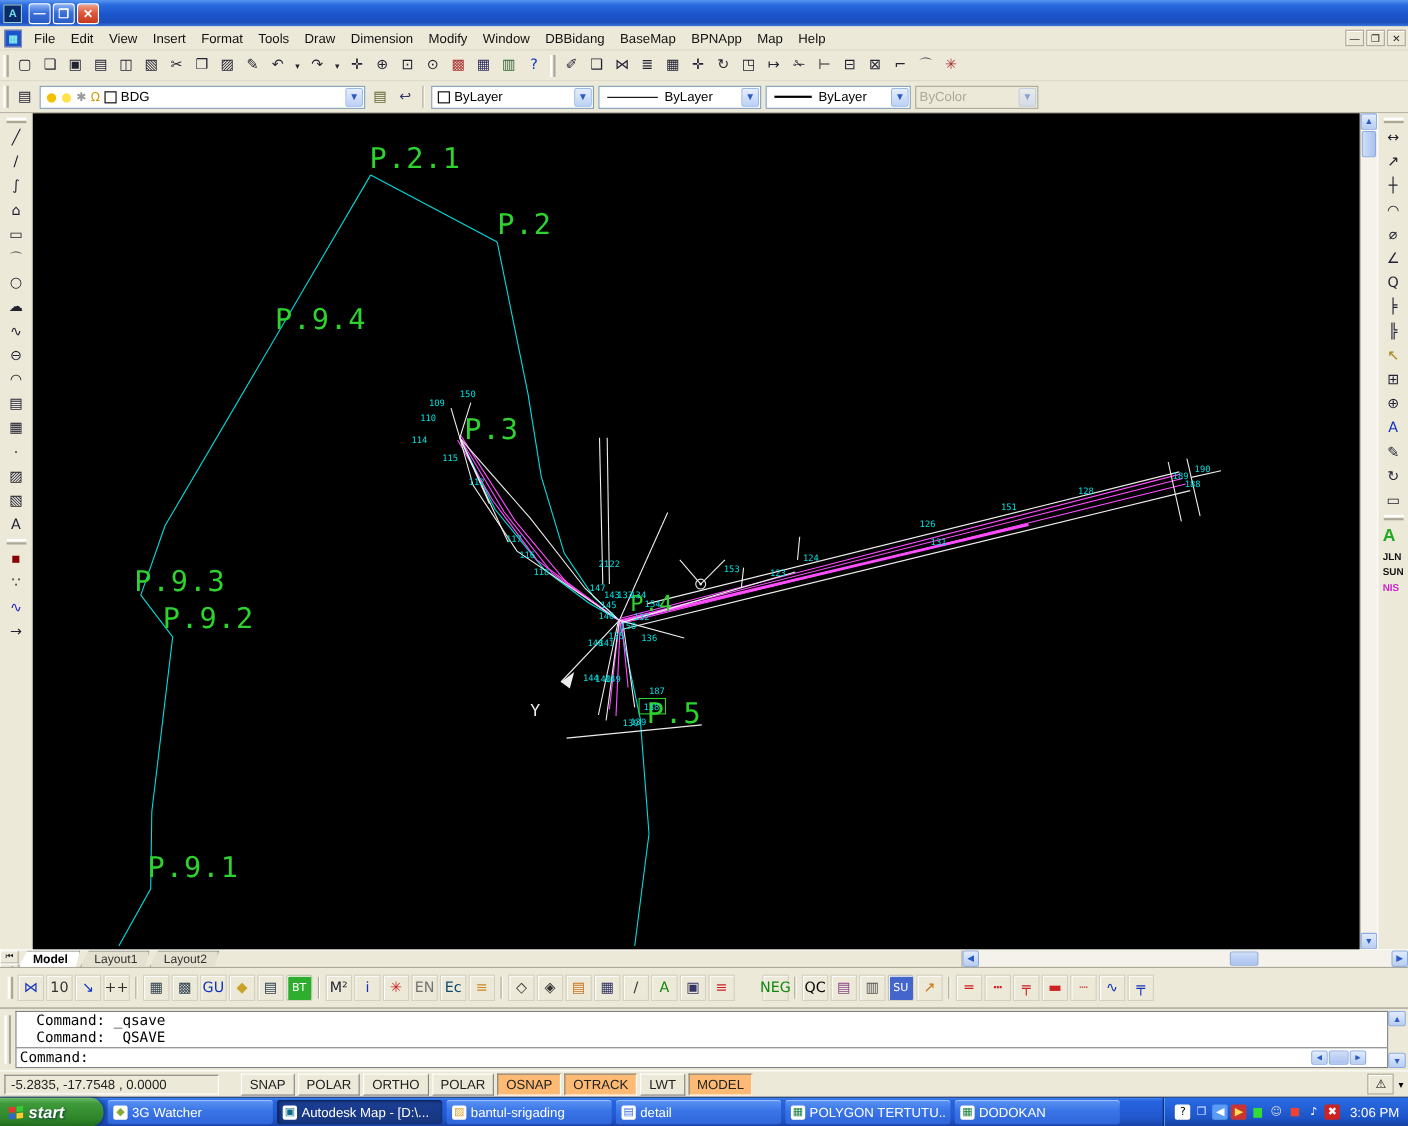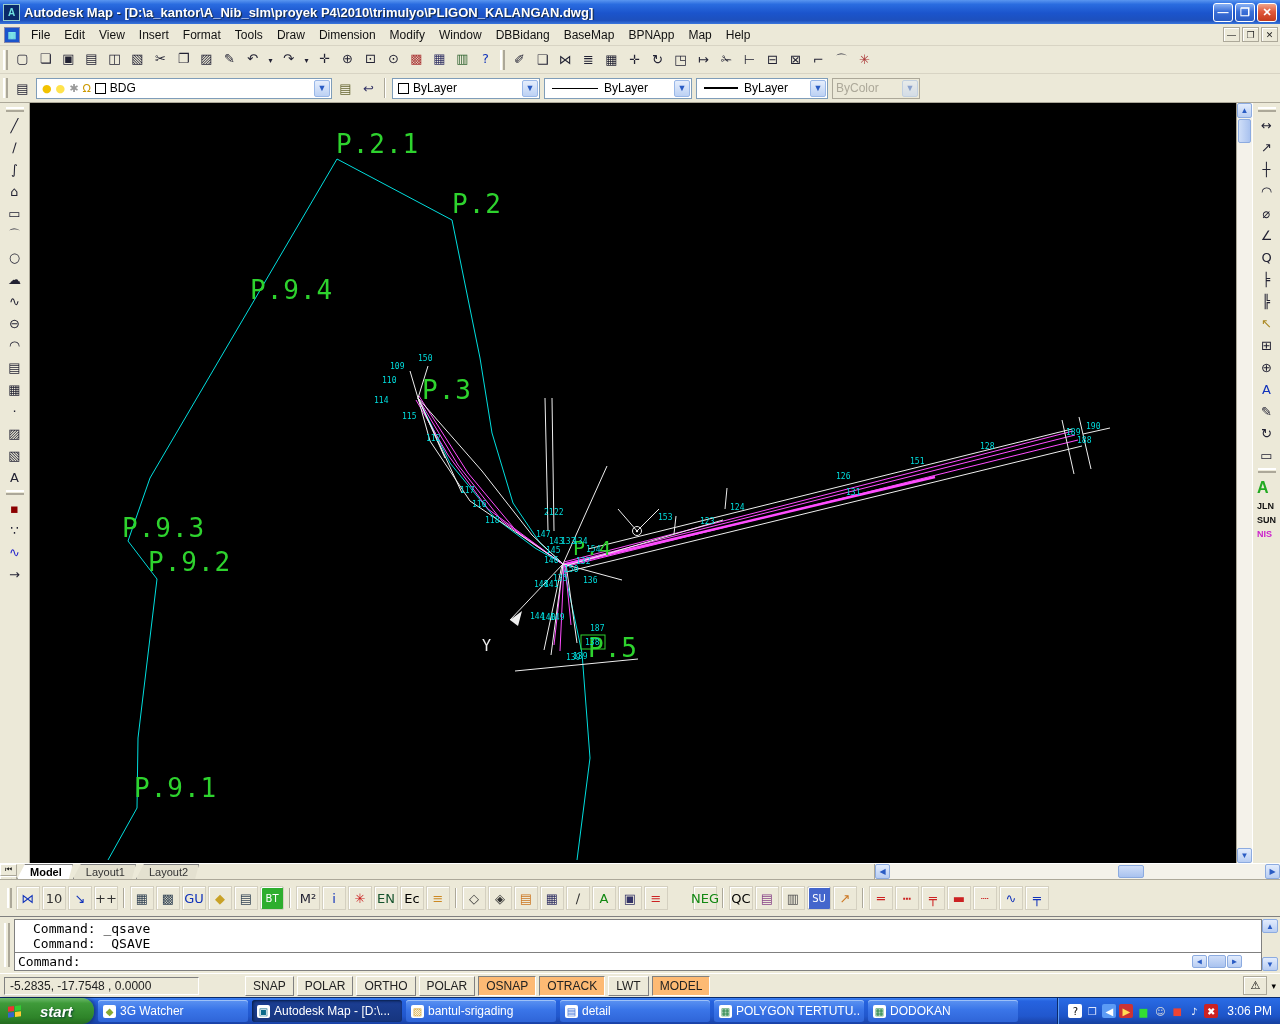--- a/index.html
+++ b/index.html
@@ -93,33 +93,33 @@
     font-size:13px; padding:1px 3px; display:flex; align-items:center;gap:36px; }
   #cmd .cmdsb { width:16px; display:flex; flex-direction:column; }
   #cmd .cmdsb .sb-btn { height:14px; }
   .minihsb { display:flex; margin-left:auto; width:66px; height:13px; }
   .minihsb .sb-btn { width:15px; height:100%; }
   .minihsb .mthumb { width:18px; background:linear-gradient(180deg,#cfdef8,#a9c2ef); border:1px solid #8cabe0; border-radius:2px; margin:0 1px; }
 
   
   #status { height:24px; display:flex; align-items:center; background:#ece9d8; padding:0 4px; border-top:1px solid #fff; }
   #coords { width:195px; height:18px; border:1px solid; border-color:#808080 #fff #fff #808080;
-    font-size:12px; color:#222; padding:1px 5px; margin-right:46px; }
+    font-size:12px; color:#222; padding:1px 5px; margin-right:20px; }
   .toggle { height:20px; padding:2px 7px; font-size:12px; color:#222; margin-right:3px; border:1px solid;
     border-color:#fff #808080 #808080 #fff; background:#ece9d8; }
   .toggle.on { border-color:#808080 #fff #fff #808080; background:#fdba74; }
   #status .spacer { flex:1; }
   #commcenter { width:24px; height:19px; border:1px solid #aca899; background:#ece9d8; box-shadow:1px 1px 0 #fff inset;
     display:flex; align-items:center; justify-content:center; font-size:11px; }
   #status .ddarrow { font-size:9px; margin-left:4px; color:#000; }
 
   
   #taskbar { height:27px; display:flex; align-items:stretch;
     background:linear-gradient(180deg,#3c81f3 0%,#2663e0 12%,#2157cd 70%,#1941a5 100%); border-top:1px solid #0a2a6a; }
-  #startbtn { width:94px; display:flex; align-items:center; padding-left:8px; gap:19px;
+  #startbtn { width:94px; display:flex; align-items:center; padding-left:8px; gap:5px;
     background:linear-gradient(180deg,#6cb96a 0%,#3f9b3a 20%,#2e8429 75%,#246b20 100%);
     border-radius:0 12px 12px 0; box-shadow:2px 0 4px rgba(0,0,0,.4); }
   #startbtn .flag { display:grid; grid-template-columns:6px 6px; grid-template-rows:5px 5px; gap:1px; transform:skewY(-6deg); }
   #startbtn .flag i { display:block; }
   #startbtn .label { color:#fff; font-weight:bold; font-style:italic; font-size:15px; text-shadow:1px 1px 2px #143; }
   .task { width:150px; margin:2px 0 2px 4px; border-radius:3px; display:flex; align-items:center; gap:4px; padding:0 5px;
     background:linear-gradient(180deg,#5c93f2,#3a75e8 45%,#2f65d8); box-shadow:inset 0 1px 0 #9cc0f8; overflow:hidden; }
   .task.active { background:linear-gradient(180deg,#1c3f95,#16357e); box-shadow:inset 1px 1px 3px #061a40; }
   .task .ticon { width:13px; height:13px; flex:0 0 13px; display:flex; align-items:center; justify-content:center;
     font-size:10px; border-radius:2px; background:#fff; }
@@ -128,21 +128,20 @@
     background:linear-gradient(180deg,#2a6ce6 0%,#1d54c8 70%,#16409e 100%); border-left:1px solid #0a2a6a; box-shadow:inset 1px 0 0 #5c9bf5; }
   .trayicon { width:14px; height:14px; display:flex; align-items:center; justify-content:center; font-size:10px;
     border-radius:2px; color:#fff; font-family:"DejaVu Sans", sans-serif; }
   #clock { color:#fff; font-size:12px; margin-left:6px; }
 </style>
 </head>
 <body>
 
 <div id="titlebar">
   <div class="appicon">A</div>
-  <div class="title">Autodesk Map - [D:\a_kantor\A_Nib_slm\proyek P4\2010\trimulyo\PLIGON_KALANGAN.dwg]</div>
   <div class="winbtn">—</div>
   <div class="winbtn">❐</div>
   <div class="winbtn close">✕</div>
 </div>
 
 <div id="menubar">
   <div class="appicon-s">▦</div>
   <span id="menu-items"><span class="menu-item">File</span><span class="menu-item">Edit</span><span class="menu-item">View</span><span class="menu-item">Insert</span><span class="menu-item">Format</span><span class="menu-item">Tools</span><span class="menu-item">Draw</span><span class="menu-item">Dimension</span><span class="menu-item">Modify</span><span class="menu-item">Window</span><span class="menu-item">DBBidang</span><span class="menu-item">BaseMap</span><span class="menu-item">BPNApp</span><span class="menu-item">Map</span><span class="menu-item">Help</span></span>
   <div class="spacer"></div>
   <span id="mdi-buttons"><span class="mdibtn" style="display: inline-flex;">—</span><span class="mdibtn" style="display: inline-flex;">❐</span><span class="mdibtn" style="display: inline-flex;">✕</span></span>
@@ -174,21 +173,21 @@
   <div class="combo" style="width:148px">
     <span class="lt-line"></span>
     <span>ByLayer</span>
     <span class="chev">▼</span>
   </div>
   <div class="combo" style="width:132px">
     <span class="lt-line" style="width:34px;border-top-width:2px"></span>
     <span>ByLayer</span>
     <span class="chev">▼</span>
   </div>
-  <div class="combo disabled" style="width:88px">
+  <div class="combo disabled" style="width:112px">
     <span>ByColor</span>
     <span class="chev" style="opacity:.5">▼</span>
   </div>
 </div>
 
 <div id="main">
   <div id="lefttools" class="sidebar">
     <div class="vgrip"></div>
     <span id="left-icons">
         <span class="sideicon">╱</span>
@@ -386,22 +385,22 @@
       <span class="tbicon" style="color: rgb(51, 68, 85);">▦</span>
       <span class="tbicon" style="color: rgb(51, 68, 85);">▩</span>
       <span class="tbicon" style="color: rgb(17, 51, 187);">GU</span>
       <span class="tbicon" style="color: rgb(201, 162, 39);">◆</span>
       <span class="tbicon" style="color: rgb(51, 68, 85);">▤</span>
       <span class="tbicon boxed" style="color: rgb(255, 255, 255); background: rgb(46, 174, 46);">BT</span>
       <span class="tbsep"></span>
       <span class="tbicon" style="color: rgb(34, 34, 51); text-align: center;">M²</span>
       <span class="tbicon" style="color: rgb(17, 51, 187);">i</span>
       <span class="tbicon" style="color: rgb(204, 34, 34);">✳</span>
-      <span class="tbicon" style="color: #14532d;">EN</span>
-      <span class="tbicon" style="color: #000000;">Ec</span>
+      <span class="tbicon" style="color: #737373;">EN</span>
+      <span class="tbicon" style="color: #0c4a6e;">Ec</span>
       <span class="tbicon" style="color: rgb(204, 136, 34);">≡</span>
       <span class="tbsep"></span>
       <span class="tbicon" style="color: rgb(51, 51, 51);">◇</span>
       <span class="tbicon" style="color: rgb(51, 51, 51);">◈</span>
       <span class="tbicon" style="color: rgb(204, 119, 34);">▤</span>
       <span class="tbicon" style="color: rgb(51, 51, 102);">▦</span>
       <span class="tbicon" style="color: rgb(51, 51, 51);">∕</span>
       <span class="tbicon" style="color: rgb(17, 136, 17);">A</span>
       <span class="tbicon" style="color: rgb(51, 51, 102);">▣</span>
       <span class="tbicon" style="color: rgb(204, 34, 34);">≡</span>

